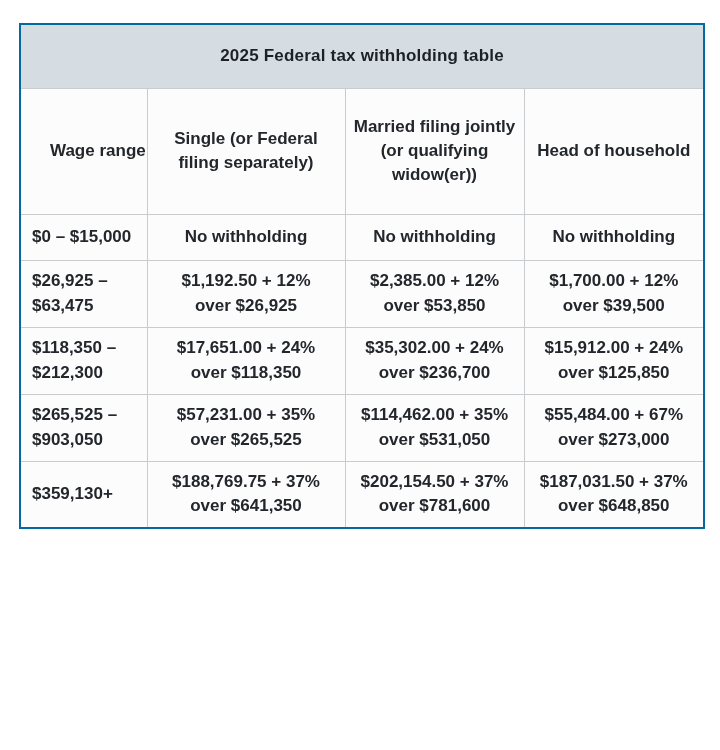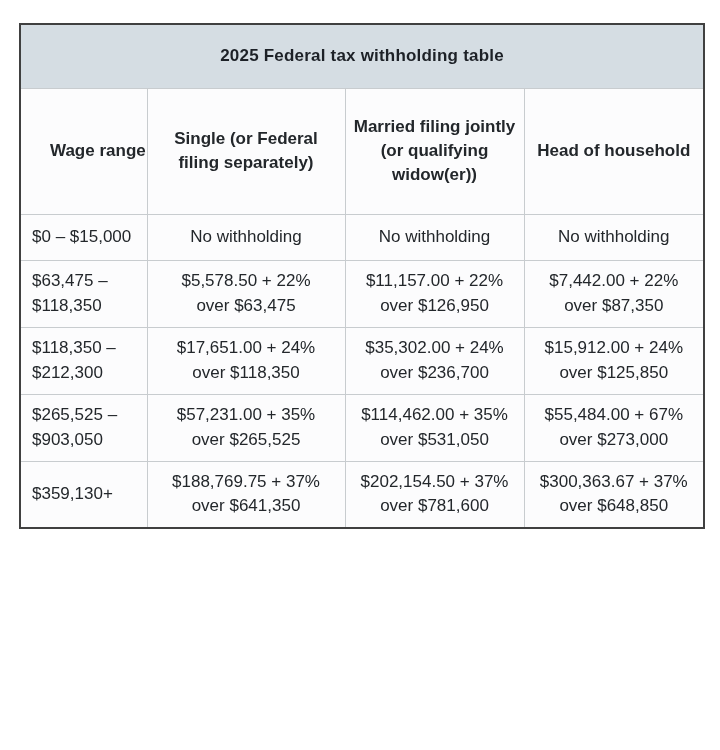--- a/index.html
+++ b/index.html
@@ -11,21 +11,21 @@
   }
   .page {
     width: 720px; height: 750px;
     padding: 23px 17px 0 19px;
   }
   table.tax-table {
     width: 684px;
     border-collapse: collapse;
     table-layout: fixed;
     background: #737373;
-    border: 2px solid #404040;
+    border: 2px solid #0369a1;
   }
   table.tax-table th, table.tax-table td {
     border: 1px solid #c8cccf;
     white-space: pre-line;
     vertical-align: middle;
     font-size: 17px;
     line-height: 1.42;
   }
   .title-cell {
     height: 64px;
@@ -42,21 +42,21 @@
     text-align: center;
     background: #fcfcfd;
   }
   tr.header-row th.col-wage {
     text-align: left;
     padding-left: 29px;
   }
   tbody td {
     text-align: center;
     background: #fcfcfd;
-    font-weight: 400;
+    font-weight: 700;
   }
   tbody td.col-wage {
     text-align: left;
     padding-left: 11px;
     padding-right: 6px;
   }
   tr.row-short { height: 46px; }
   tr.row-tall  { height: 67px; }
 </style>
 </head>
@@ -85,28 +85,28 @@
       </tr>
     </thead>
     <tbody>
       <tr class="row-short">
         <td class="col-wage">$0 – $15,000</td>
         <td>No withholding</td>
         <td>No withholding</td>
         <td>No withholding</td>
       </tr>
       <tr class="row-tall">
-        <td class="col-wage">$63,475 –
-$118,350</td>
-        <td>$5,578.50 + 22%
-over $63,475</td>
-        <td>$11,157.00 + 22%
-over $126,950</td>
-        <td>$7,442.00 + 22%
-over $87,350</td>
+        <td class="col-wage">$26,925 –
+$63,475</td>
+        <td>$1,192.50 + 12%
+over $26,925</td>
+        <td>$2,385.00 + 12%
+over $53,850</td>
+        <td>$1,700.00 + 12%
+over $39,500</td>
       </tr>
       <tr class="row-tall">
         <td class="col-wage">$118,350 –
 $212,300</td>
         <td>$17,651.00 + 24%
 over $118,350</td>
         <td>$35,302.00 + 24%
 over $236,700</td>
         <td>$15,912.00 + 24%
 over $125,850</td>
@@ -120,18 +120,18 @@
 over $531,050</td>
         <td>$55,484.00 + 67%
 over $273,000</td>
       </tr>
       <tr class="row-tall">
         <td class="col-wage">$359,130+</td>
         <td>$188,769.75 + 37%
 over $641,350</td>
         <td>$202,154.50 + 37%
 over $781,600</td>
-        <td>$300,363.67 + 37%
+        <td>$187,031.50 + 37%
 over $648,850</td>
       </tr>
     </tbody>
   </table>
 </div>
 
 </body></html>

